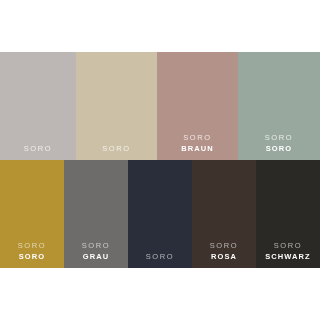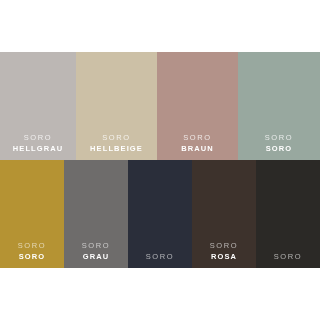--- a/index.html
+++ b/index.html
@@ -67,25 +67,23 @@
   }
 </style>
 </head>
 <body>
 
 <div id="palette-board">
 
   <div class="swatch-row" id="row-light">
       <div class="swatch" style="background: rgb(188, 183, 180); width: 76px; flex: 0 0 76px;">
         <div class="swatch-brand">SORO</div>
-        <div class="swatch-name">HELLGRAU</div>
       </div>
       <div class="swatch" style="background: rgb(204, 192, 166); width: 81px; flex: 0 0 81px;">
         <div class="swatch-brand">SORO</div>
-        <div class="swatch-name">HELLBEIGE</div>
       </div>
       <div class="swatch" style="background: rgb(179, 146, 137); width: 81px; flex: 0 0 81px;">
         <div class="swatch-brand">SORO</div>
         <div class="swatch-name">BRAUN</div>
       </div>
       <div class="swatch" style="background: rgb(152, 168, 159); width: 82px; flex: 0 0 82px;">
         <div class="swatch-brand">SORO</div>
         <div class="swatch-name">SORO</div>
       </div>
     </div>
@@ -100,16 +98,17 @@
       </div>
       <div class="swatch" style="background: rgb(42, 46, 58); width: 64px; flex: 0 0 64px;">
         <div class="swatch-brand">SORO</div>
       </div>
       <div class="swatch" style="background: rgb(61, 50, 44); width: 64px; flex: 0 0 64px;">
         <div class="swatch-brand">SORO</div>
         <div class="swatch-name">ROSA</div>
       </div>
       <div class="swatch" style="background: rgb(43, 41, 38); width: 64px; flex: 0 0 64px;">
         <div class="swatch-brand">SORO</div>
+        <div class="swatch-name">SCHWARZ</div>
       </div>
     </div>
 
 </div>
 
 </body></html>

